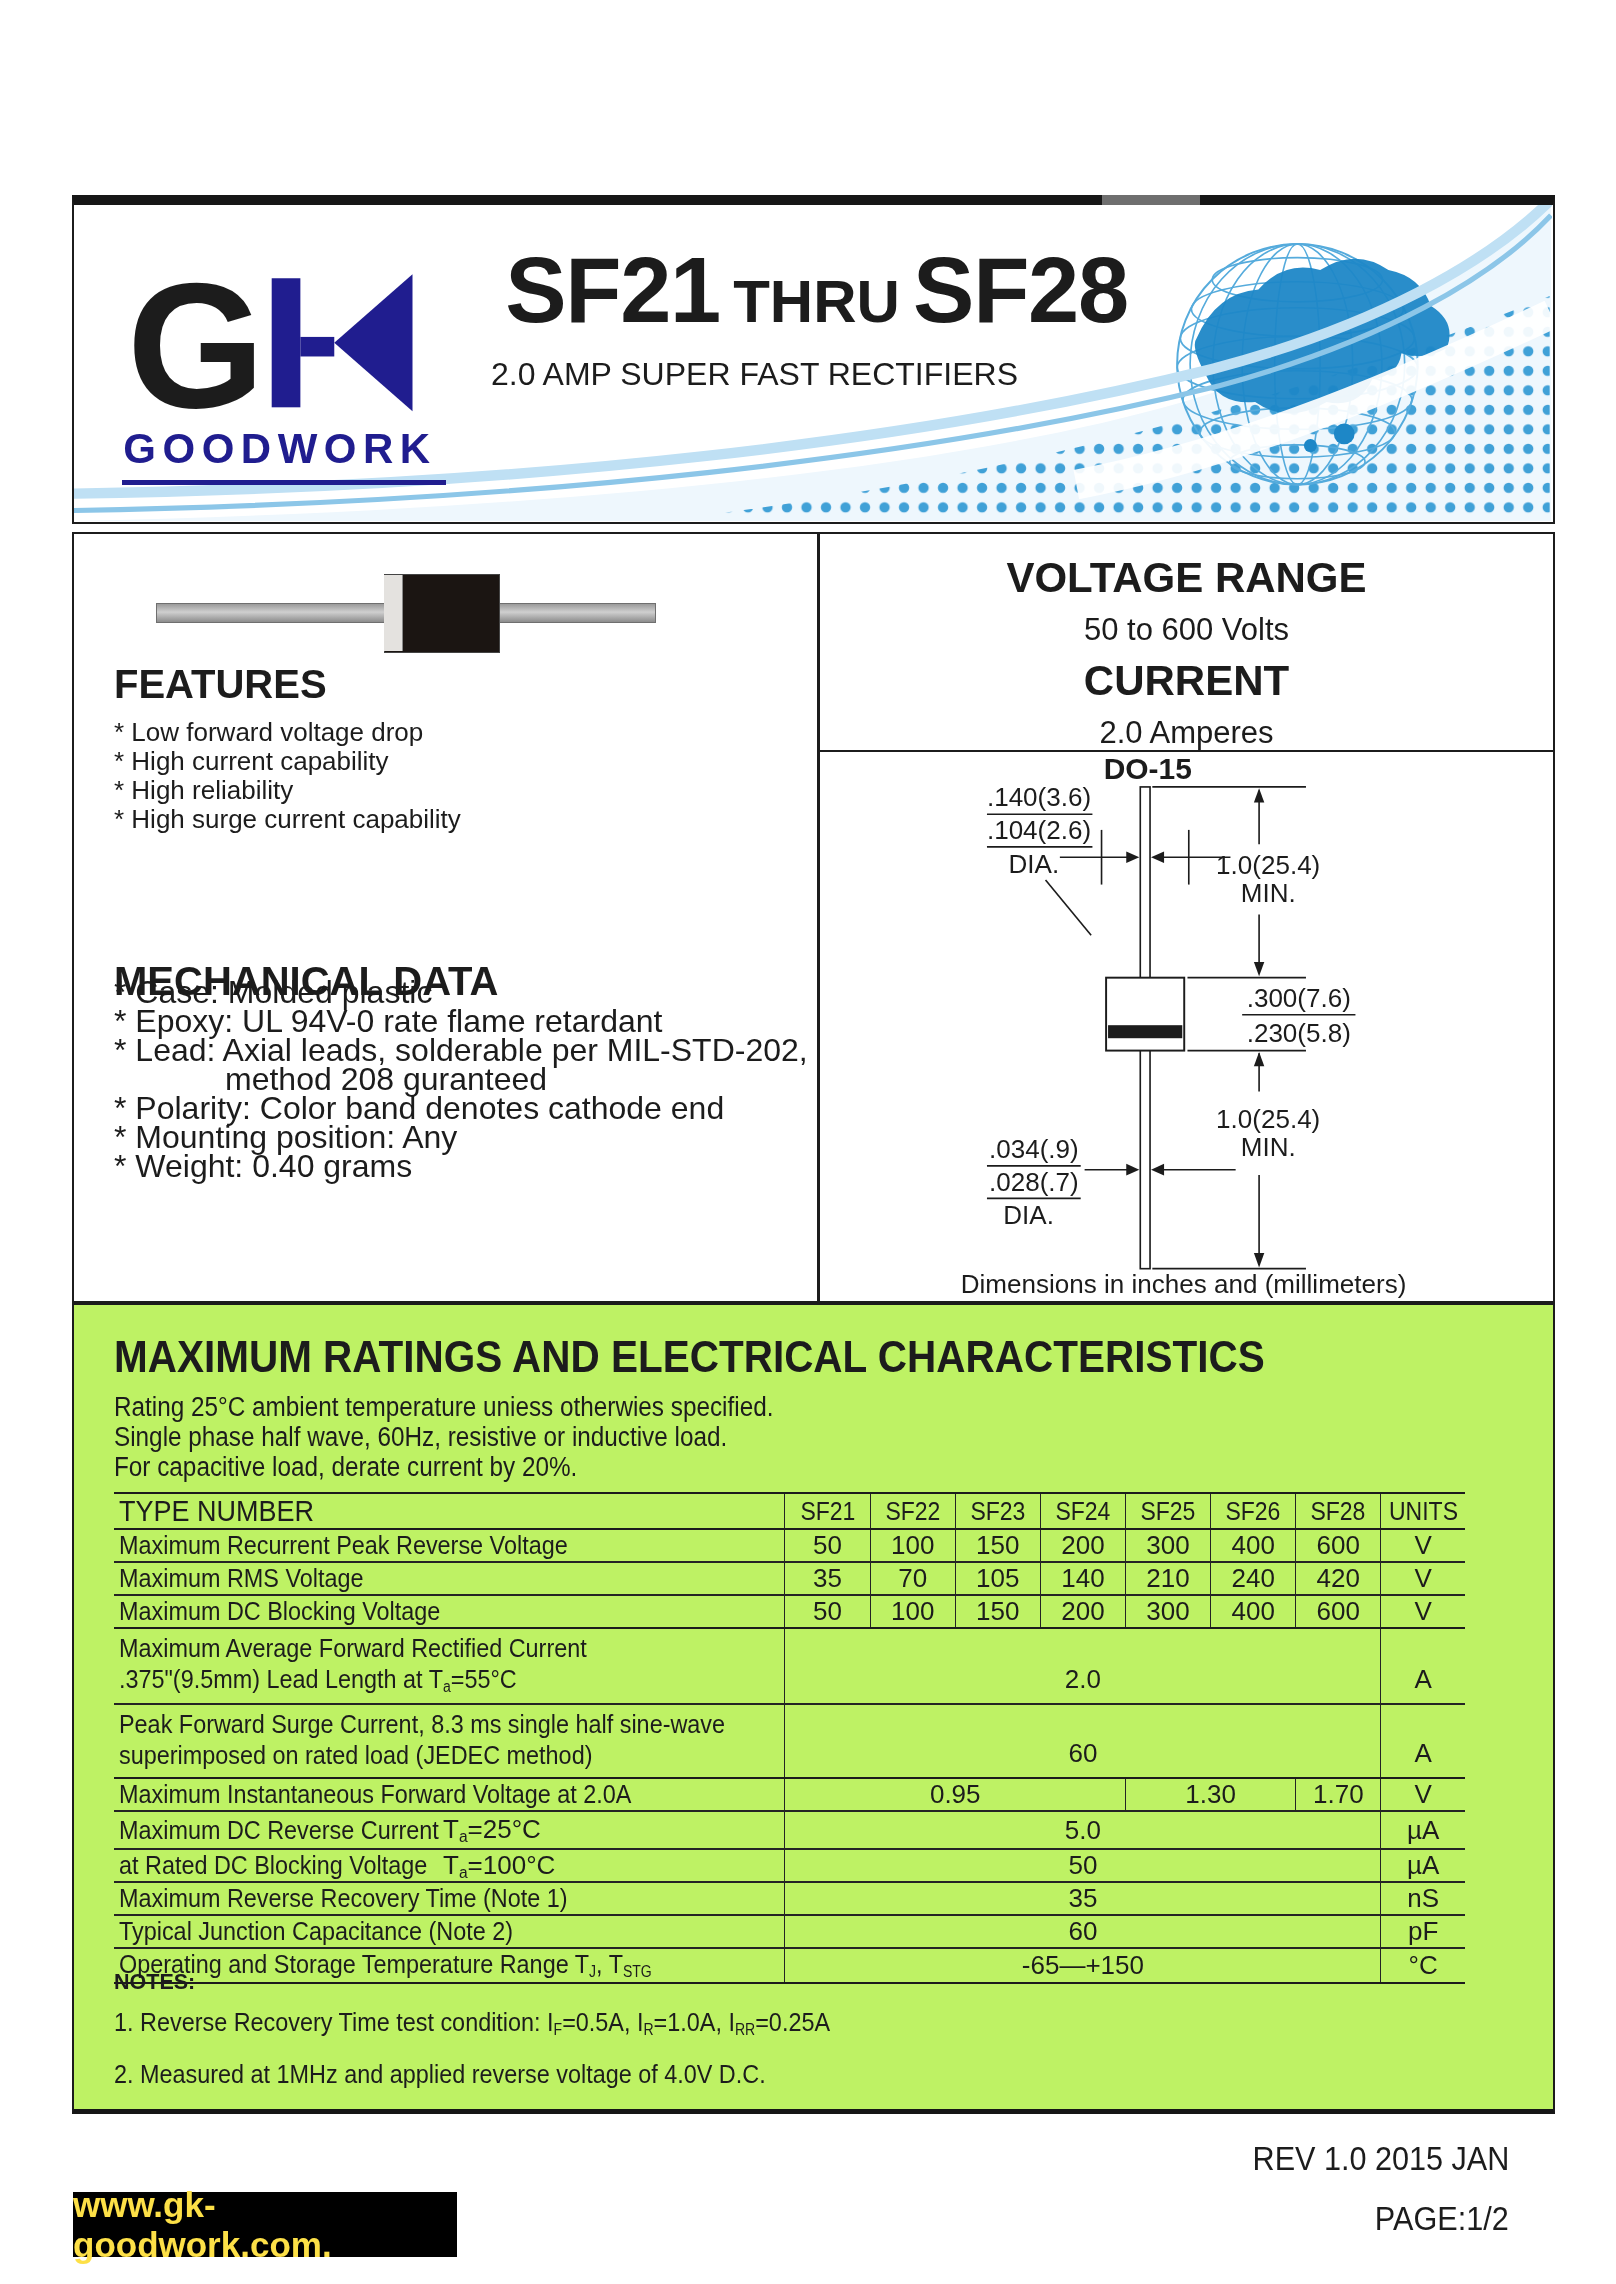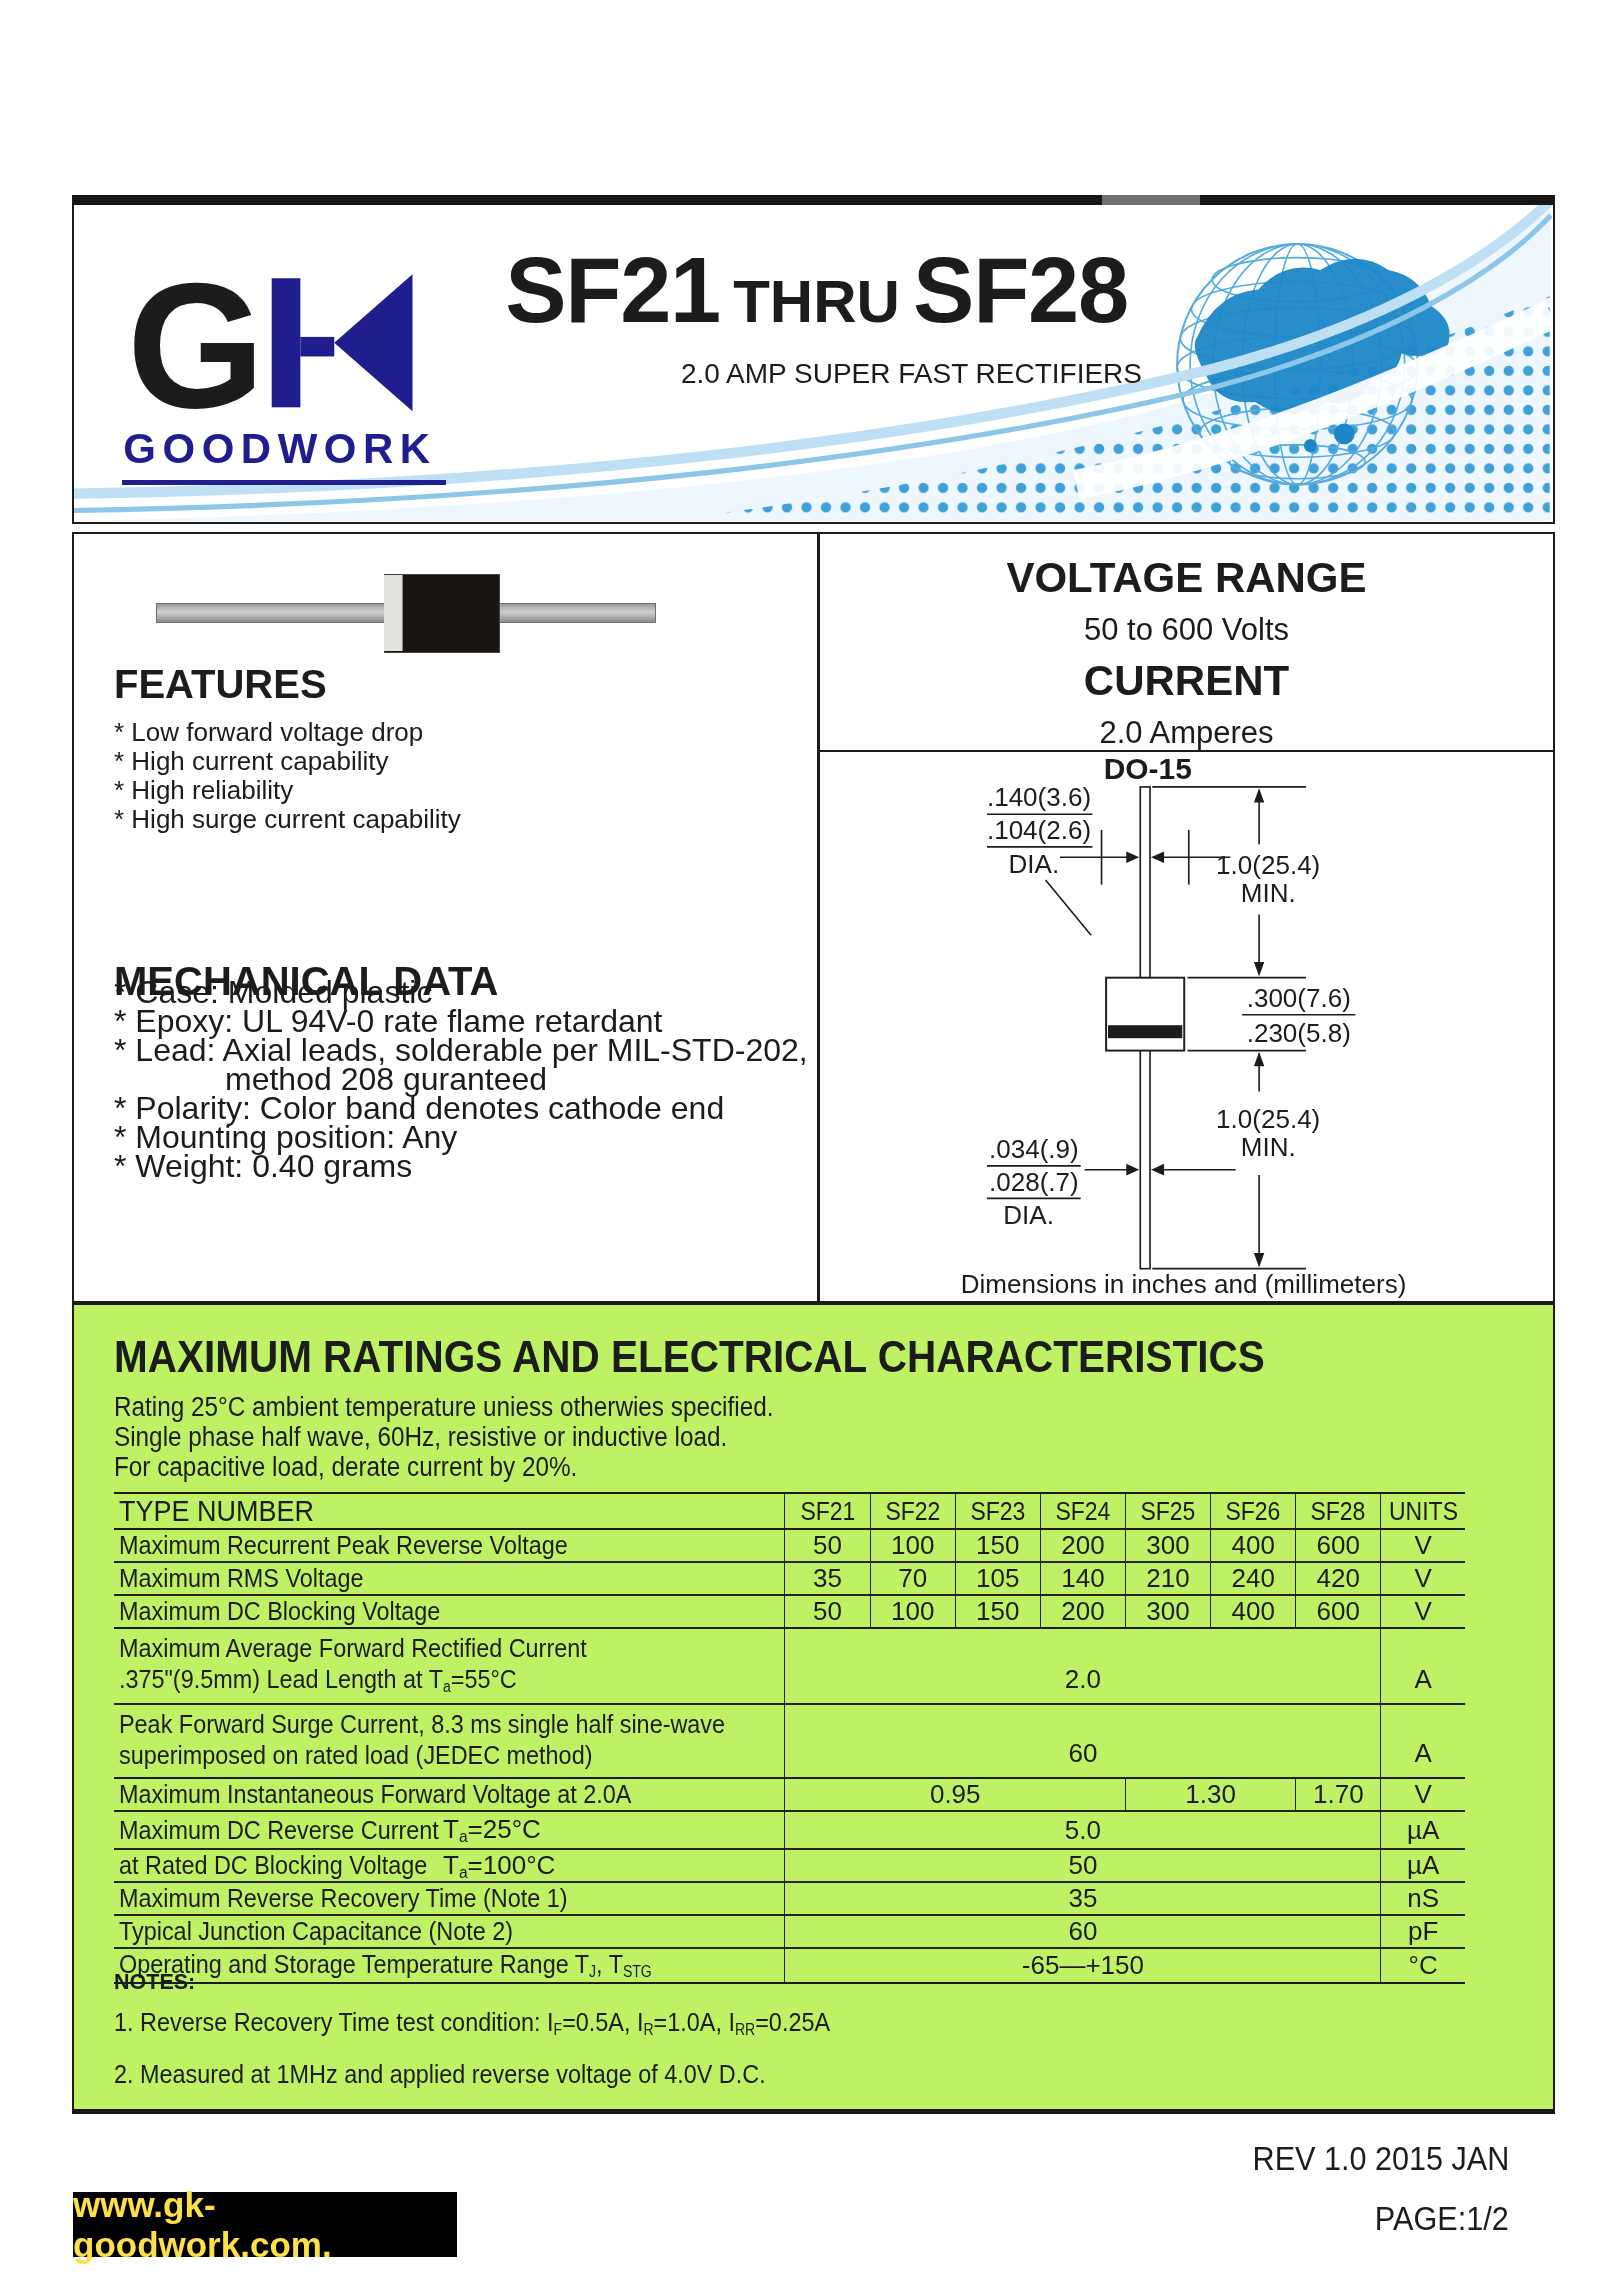--- a/index.html
+++ b/index.html
@@ -14,21 +14,21 @@
   .box1{left:72px;top:195px;width:1483px;height:329px;border:2.6px solid #1c1c1c;
         border-top:10.4px solid #161616;box-sizing:border-box;background:#fff;}
   .topbar-notch{position:absolute;top:-10.4px;left:1028px;width:98px;height:10.4px;background:#6f6f6f;}
   .header-art{left:0;top:0;width:1478px;height:316px;}
   .logo-svg{left:53px;top:68px;width:365px;height:150px;}
   .wordmark{left:48px;top:220px;font-size:42px;font-weight:bold;color:#201d8f;
             letter-spacing:6.5px;border-bottom:5.9px solid #201d8f;padding:0 9px 6.5px 1.3px;width:max-content;}
   .title-block{left:417px;top:36px;width:651px;text-align:center;line-height:98px;white-space:nowrap;}
   .title-main{font-size:92px;font-weight:bold;letter-spacing:-1.3px;}
   .title-thru{font-size:60px;font-weight:bold;padding:0 10.4px;}
-  .subtitle{left:417px;top:146px;width:651px;text-align:right;font-size:28px;line-height:46px;}
+  .subtitle{left:417px;top:146px;width:651px;text-align:left;font-size:32px;line-height:46px;}
 
   
   .box2{left:72px;top:532px;width:1483px;height:771px;border:2.6px solid #1c1c1c;box-sizing:border-box;background:#fff;}
   .divv{left:743px;top:0;bottom:0;width:2.6px;background:#1c1c1c;}
   .diode-lead{left:82px;top:69px;width:498px;height:17.6px;
               background:linear-gradient(#9a9a9a,#cfcfcf 45%,#8c8c8c);border:0.7px solid #6f6f6f;}
   .diode-body{left:310px;top:40px;width:114px;height:77px;background:#1b1512;border:0.7px solid #444;}
   .diode-band{left:310px;top:41px;width:18px;height:76px;background:#e4e2df;border-right:1.3px solid #8a8a8a;}
   .h-section{font-size:40px;font-weight:bold;letter-spacing:0;}
   .feat-h{left:40px;top:128px;}

